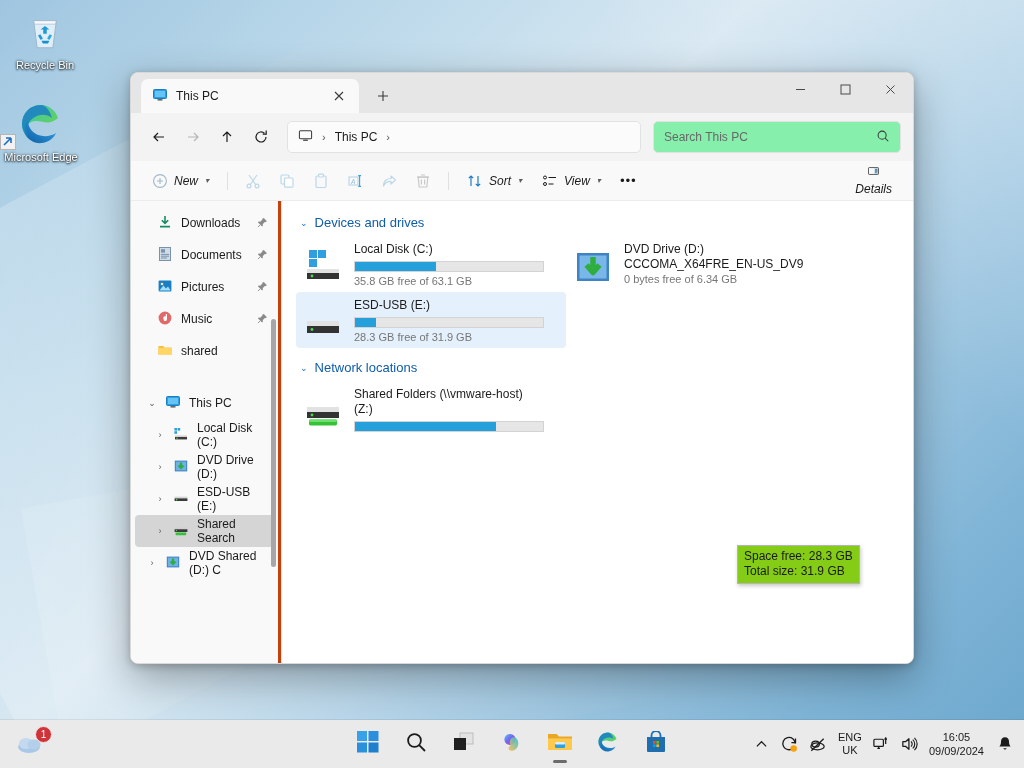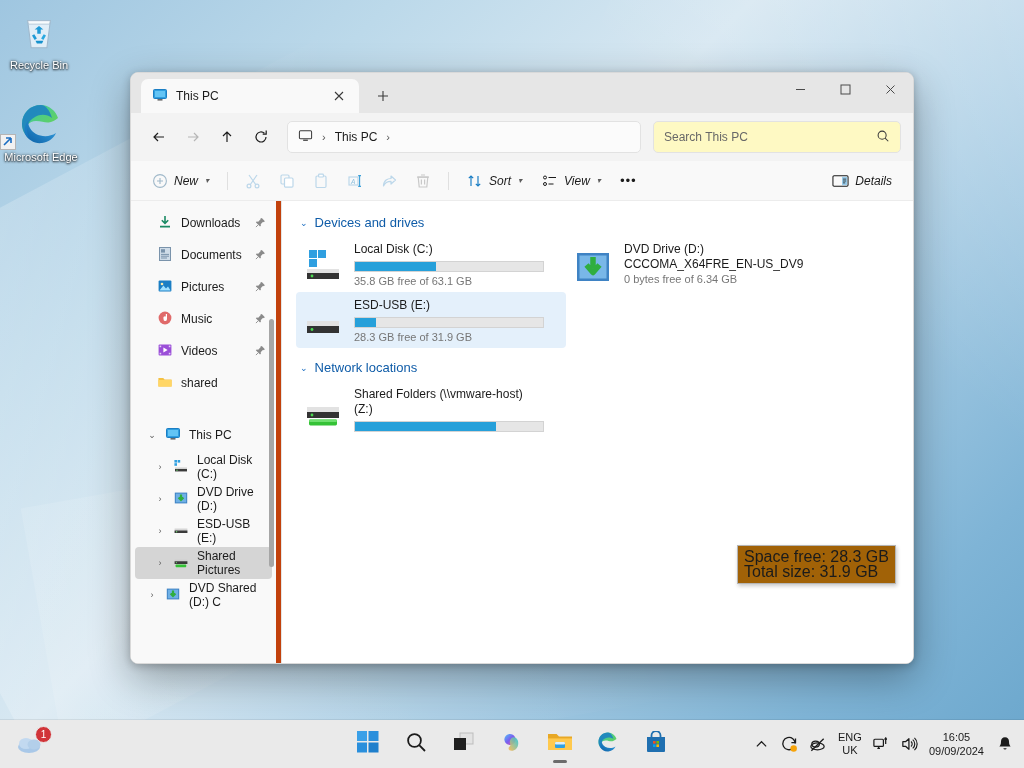--- a/index.html
+++ b/index.html
@@ -23,21 +23,21 @@
   .ws3 { left: 40px; bottom: 40px; width: 900px; height: 300px; transform: rotate(-10deg);
          background: linear-gradient(90deg, rgba(255,255,255,0.12), rgba(255,255,255,0) 70%); }
 
   
   .desktop-icon {
     position: absolute; width: 78px; text-align: center;
     color: #fff; font-size: 11px; line-height: 13px;
     text-shadow: 0 0 3px rgba(0,0,0,.85), 0 1px 2px rgba(0,0,0,.8);
   }
   .desktop-icon .glyph { height: 48px; display:flex; align-items:center; justify-content:center; margin-bottom: 3px;}
-  #recycle-bin { left: 0; top: 8px; }
+  #recycle-bin { left: 6px; top: 8px; }
   #edge-shortcut { left: 2px; top: 100px; }
 
   
   #explorer-window {
     position: absolute; left: 130px; top: 72px; width: 784px; height: 592px;
     background: #f3f3f3;
     border-radius: 8px;
     box-shadow: 0 14px 40px rgba(0,0,0,.33), 0 2px 8px rgba(0,0,0,.22);
     overflow: hidden;
     display: flex; flex-direction: column;
@@ -79,48 +79,48 @@
   }
   .navbtn.disabled { color: #b6b6b6; }
   .addressbar {
     flex: 1; height: 32px; margin-left: 8px; background: #fbfbfb;
     border: 1px solid #e2e2e2; border-radius: 5px;
     display: flex; align-items: center; padding: 0 10px; gap: 9px;
     font-size: 12px; color: #1b1b1b;
   }
   .crumb-sep { color: #555; font-size: 11px; }
   .searchbox {
-    width: 248px; height: 32px; margin-left: 10px; background: #fef9c3;
+    width: 248px; height: 32px; margin-left: 10px; background: #86efac;
     border: 1px solid #e2e2e2; border-radius: 5px;
     display: flex; align-items: center; padding: 0 10px;
     font-size: 12px; color: #686868;
   }
   .searchbox .sq { margin-left: auto; color: #3b3b3b; }
 
   
   .cmdbar {
     height: 40px; background: #f9f9f9; display: flex; align-items: center;
     padding: 0 12px; gap: 2px; flex: none;
     border-bottom: 1px solid #ececec;
   }
   .cmd {
     height: 30px; border-radius: 5px; display: flex; align-items: center;
     gap: 6px; padding: 0 9px; font-size: 12px; color: #1b1b1b; white-space: nowrap; font-style: italic;
   }
   .cmd.icononly { padding: 0 8px; }
   .cmd .chev { font-size: 8px; color: #5b5b5b; margin-left: 1px;}
   .cmd-divider { width: 1px; height: 18px; background: #e0e0e0; margin: 0 7px; }
-  .cmd.details { margin-left: auto; }
+  .cmd.details { margin-left: auto; flex-direction: column; }
 
   
   .winbody { flex: 1; display: flex; background: #fff; min-height: 0; }
   .sidebar {
     width: 150px; background: #f9f9f9; position: relative;
     padding-top: 6px; overflow: hidden; flex: none;
-    border-right: 5px solid #c2410c;
+    border-right: 3px solid #c2410c;
   }
   .navitem {
     height: 32px; display: flex; align-items: center; gap: 8px;
     padding-left: 22px; padding-right: 6px; font-size: 12px; color: #1b1b1b;
     margin: 0 4px; border-radius: 4px; position: relative;
   }
   .navitem.hovered { background: #d5d5d5; }
   .navitem .pin { margin-left: auto; color: #8a8a8a; font-size: 10px; }
   .navitem .expander {
     position: absolute; left: 6px; width: 14px; text-align: center;
@@ -155,22 +155,22 @@
   .bar-outer {
     height: 11px; width: 190px; background: #e6e6e6; border: 1px solid #d3d3d3;
     margin: 4px 0 3px 0;
   }
   .bar-inner { height: 100%; background: #26a0da; }
   .drive-sub { font-size: 11px; color: #767676; }
 
   
   .tooltip {
     position: absolute; left: 455px; top: 344px;
-    background: #a16207; border: 1px solid #b5b5b5;
-    padding: 3px 6px 4px 6px; font-size: 16px; color: #1b1b1b;
+    background: #84cc16; border: 1px solid #b5b5b5;
+    padding: 3px 6px 4px 6px; font-size: 12px; color: #1b1b1b;
     line-height: 15px; box-shadow: 1px 2px 4px rgba(0,0,0,.22);
     z-index: 40; white-space: nowrap;
   }
 
   
   .statusbar {
     height: 26px; background: #f9f9f9; border-top: 1px solid #ececec;
     display: flex; align-items: center; padding: 0 10px;
     font-size: 11px; color: #3a3a3a; flex: none;
   }
@@ -484,39 +484,20 @@
         </span>
         <span>Music</span>
         <span class="pin">
           <svg width="11" height="11" viewBox="0 0 12 12">
               <path d="M7.4 1.2 l3.4 3.4 -1.4 1 -0.6 -0.4 -2.6 2.6 0.3 1.6 -1 1 -4.6 -4.6 1 -1 1.6 0.3 2.6 -2.6 -0.4 -0.6 z" fill="#8a8a8a"></path>
               <path d="M3.2 8.8 L1 11" stroke="#8a8a8a" stroke-width="1"></path>
             </svg>
         </span>
       </div>
 
-      <div class="navitem">
-        <span>
-          <svg width="16" height="16" viewBox="0 0 16 16">
-            <rect x="1.6" y="2.6" width="12.8" height="10.8" rx="1" fill="#9b4fd8"></rect>
-            <rect x="2.6" y="3.6" width="1.6" height="1.6" fill="#e7d3f7"></rect>
-            <rect x="2.6" y="10.8" width="1.6" height="1.6" fill="#e7d3f7"></rect>
-            <rect x="11.8" y="3.6" width="1.6" height="1.6" fill="#e7d3f7"></rect>
-            <rect x="11.8" y="10.8" width="1.6" height="1.6" fill="#e7d3f7"></rect>
-            <path d="M6.4 5.4 L10.6 8 L6.4 10.6 Z" fill="#fff"></path>
-          </svg>
-        </span>
-        <span>Videos</span>
-        <span class="pin">
-          <svg width="11" height="11" viewBox="0 0 12 12">
-              <path d="M7.4 1.2 l3.4 3.4 -1.4 1 -0.6 -0.4 -2.6 2.6 0.3 1.6 -1 1 -4.6 -4.6 1 -1 1.6 0.3 2.6 -2.6 -0.4 -0.6 z" fill="#8a8a8a"></path>
-              <path d="M3.2 8.8 L1 11" stroke="#8a8a8a" stroke-width="1"></path>
-            </svg>
-        </span>
-      </div>
 
       <div class="navitem">
         <span>
           <svg width="16" height="16" viewBox="0 0 16 16">
             <path d="M1.4 4 H6.2 L7.6 5.6 H14.6 V12.6 H1.4 Z" fill="#f5c142"></path>
             <path d="M1.4 6 H14.6 V12.6 H1.4 Z" fill="#ffd666"></path>
           </svg>
         </span>
         <span>shared</span>
       </div>
@@ -578,21 +559,21 @@
       <div class="navitem child hovered">
         <span class="expander">›</span>
         <span>
           <svg width="16" height="16" viewBox="0 0 16 16">
             <path d="M1.6 5.4 H14.4 V10 H1.6 Z" fill="#cfcfcf"></path>
             <path d="M1.6 7.2 H14.4 V10 H1.6 Z" fill="#3a3a3a"></path>
             <circle cx="3.4" cy="8.6" r="0.6" fill="#6cd16c"></circle>
             <rect x="2.6" y="10.6" width="10.6" height="2.6" rx="0.6" fill="#35c236"></rect>
           </svg>
         </span>
-        <span>Shared Pictures</span>
+        <span>Shared Search</span>
       </div>
 
       <div class="navitem root">
         <span class="expander">›</span>
         <span>
           <svg width="16" height="16" viewBox="0 0 16 16">
             <rect x="1.8" y="2.6" width="12.4" height="10.8" fill="#3f83c4"></rect>
             <rect x="2.8" y="3.6" width="10.4" height="8.8" fill="#6fb0e6"></rect>
             <path d="M8 4.6 V9 M5.6 7.4 L8 10 L10.4 7.4" stroke="#2fae3f" stroke-width="2.2" fill="none"></path>
           </svg>

